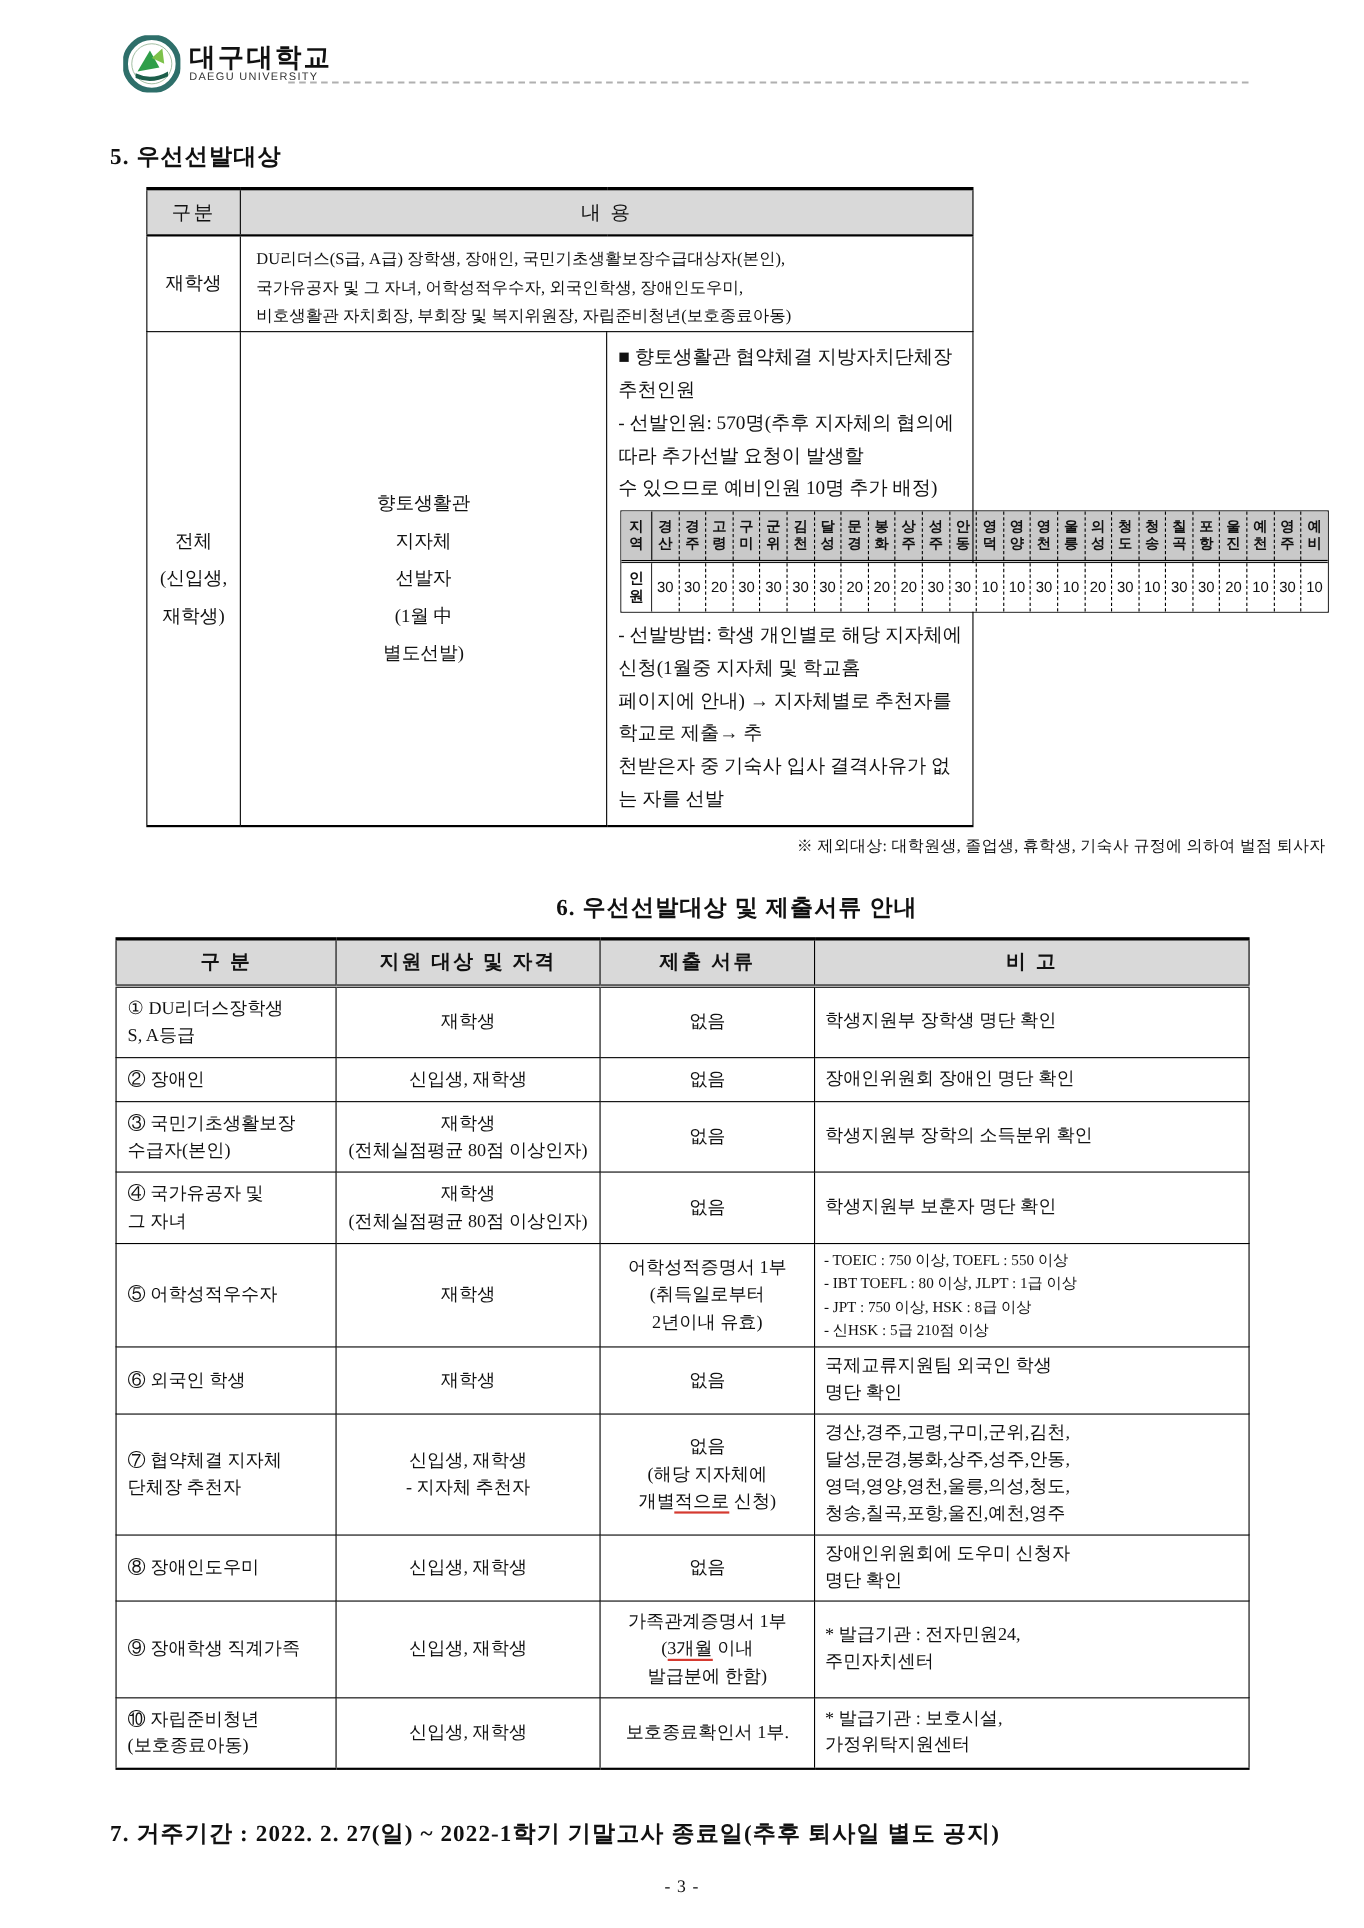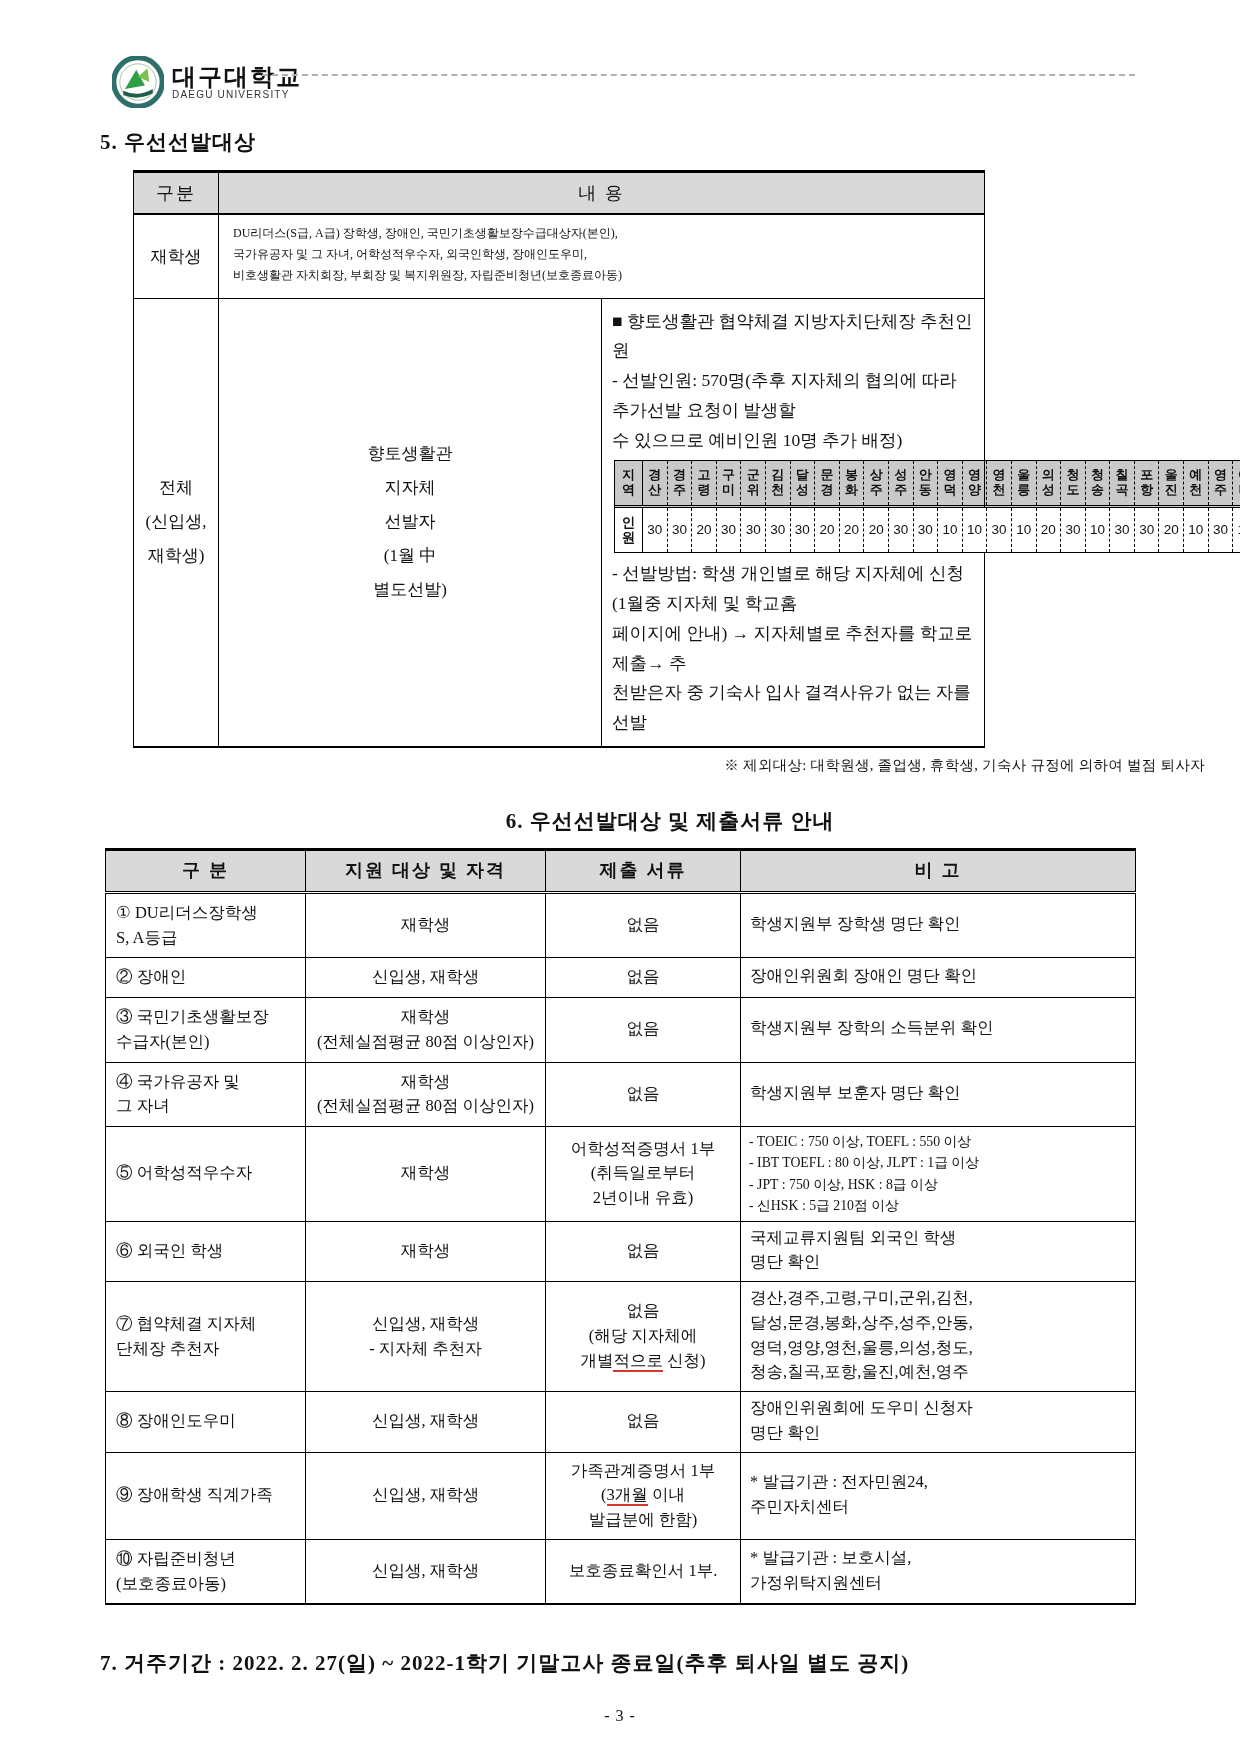--- a/index.html
+++ b/index.html
@@ -5,42 +5,42 @@
   * { margin:0; padding:0; box-sizing:border-box; }
   html,body { background:#ffffff; }
   body {
     width:1240px; height:1753px; position:relative;
     font-family:"Liberation Serif","DejaVu Serif",serif;
     color:#111;
   }
   .pre { white-space:pre-line; }
 
   
-  .logo-row { position:absolute; top:56px; left:112px; display:flex; align-items:center; }
+  .logo-row { position:absolute; top:32px; left:112px; display:flex; align-items:center; }
   .seal { width:52px; height:52px; margin-right:8px; }
   .logo-text .kr { font-size:24px; font-weight:bold; letter-spacing:2px; line-height:1.05; font-family:"Liberation Sans",sans-serif; }
   .logo-text .en { font-size:10px; letter-spacing:1.2px; color:#333; font-family:"Liberation Sans",sans-serif; }
   .head-dashes { position:absolute; top:74px; left:262px; width:873px; border-top:2px dashed #b0b0b0; }
 
   
   .sec-title { margin-left:100px; font-size:21px; font-weight:bold; letter-spacing:1px; }
   #sec5-title { padding-top:128px; }
   #sec6-title { margin-top:32px;text-align:center; }
   #sec7-title { margin-top:44px; margin-right:60px; }
 
   
-  .t1 { margin:14px 0 0 133px; width:852px; border-collapse:collapse; table-layout:fixed; }
+  .t1 { margin:14px 0 0 133px; width:752px; border-collapse:collapse; table-layout:fixed; }
   .t1 td { border:1px solid #000; vertical-align:middle; }
   .t1 tr.hdr td {
     background:#d9d9d9; height:42px; text-align:center; font-size:18px; letter-spacing:2px;
     border-top:3px solid #000; border-bottom:2px solid #000;
   }
   .t1 .c1 { width:85px; text-align:center; font-size:17px; }
   .t1 .c2 { width:117px; text-align:center; font-size:17px; }
-  .t1 .content { padding:8px 10px 12px 14px; font-size:12px; line-height:1.75; }
+  .t1 .content { padding:8px 10px 0 14px; font-size:15px; line-height:1.75; }
   .t1 .tall { line-height:2.0; }
   .t1 tr.last td { border-bottom:2px solid #000; }
   .t1 .detail { padding:8px 6px 8px 10px; font-size:17.5px; line-height:1.7; }
 
   
   .quota { width:644px; border:1px solid #000; margin:5px 0 6px 2px; font-family:"Liberation Sans",sans-serif; }
   .q-row { display:flex; align-items:stretch; }
   .q-row.qh { background:#c9c9c9; border-bottom:3px double #000; }
   .q-cell { flex:1; border-left:1px dashed #000; display:flex; align-items:center; justify-content:center; text-align:center; padding:3px 0; min-height:44px; }
   .q-row .q-cell:nth-child(2) { border-left:none; }

